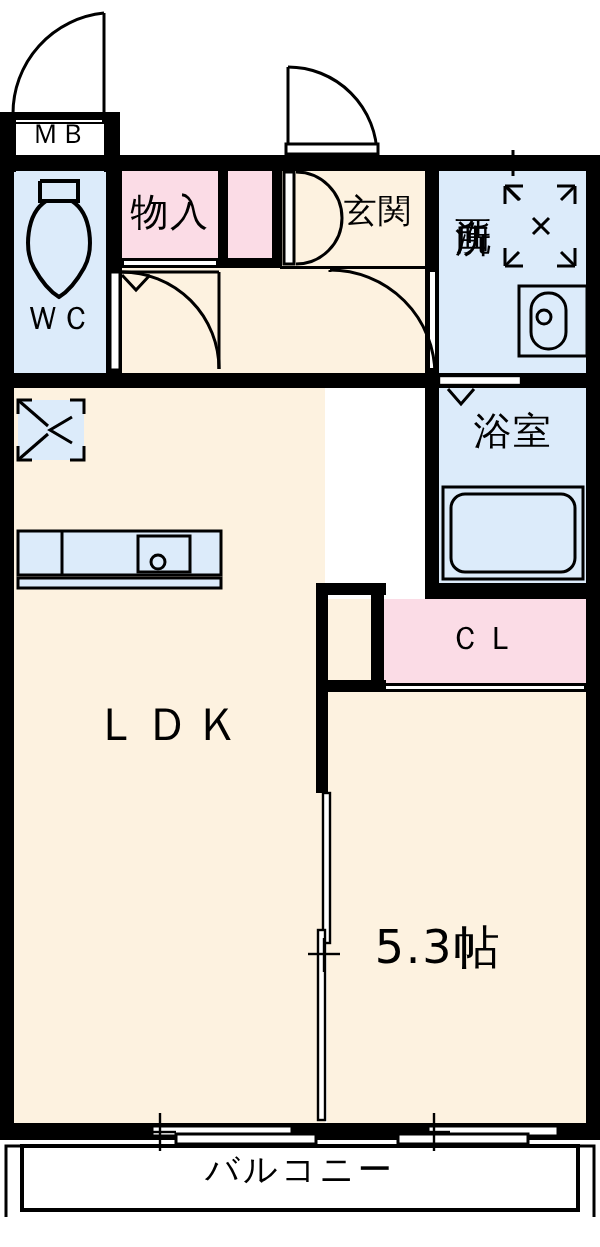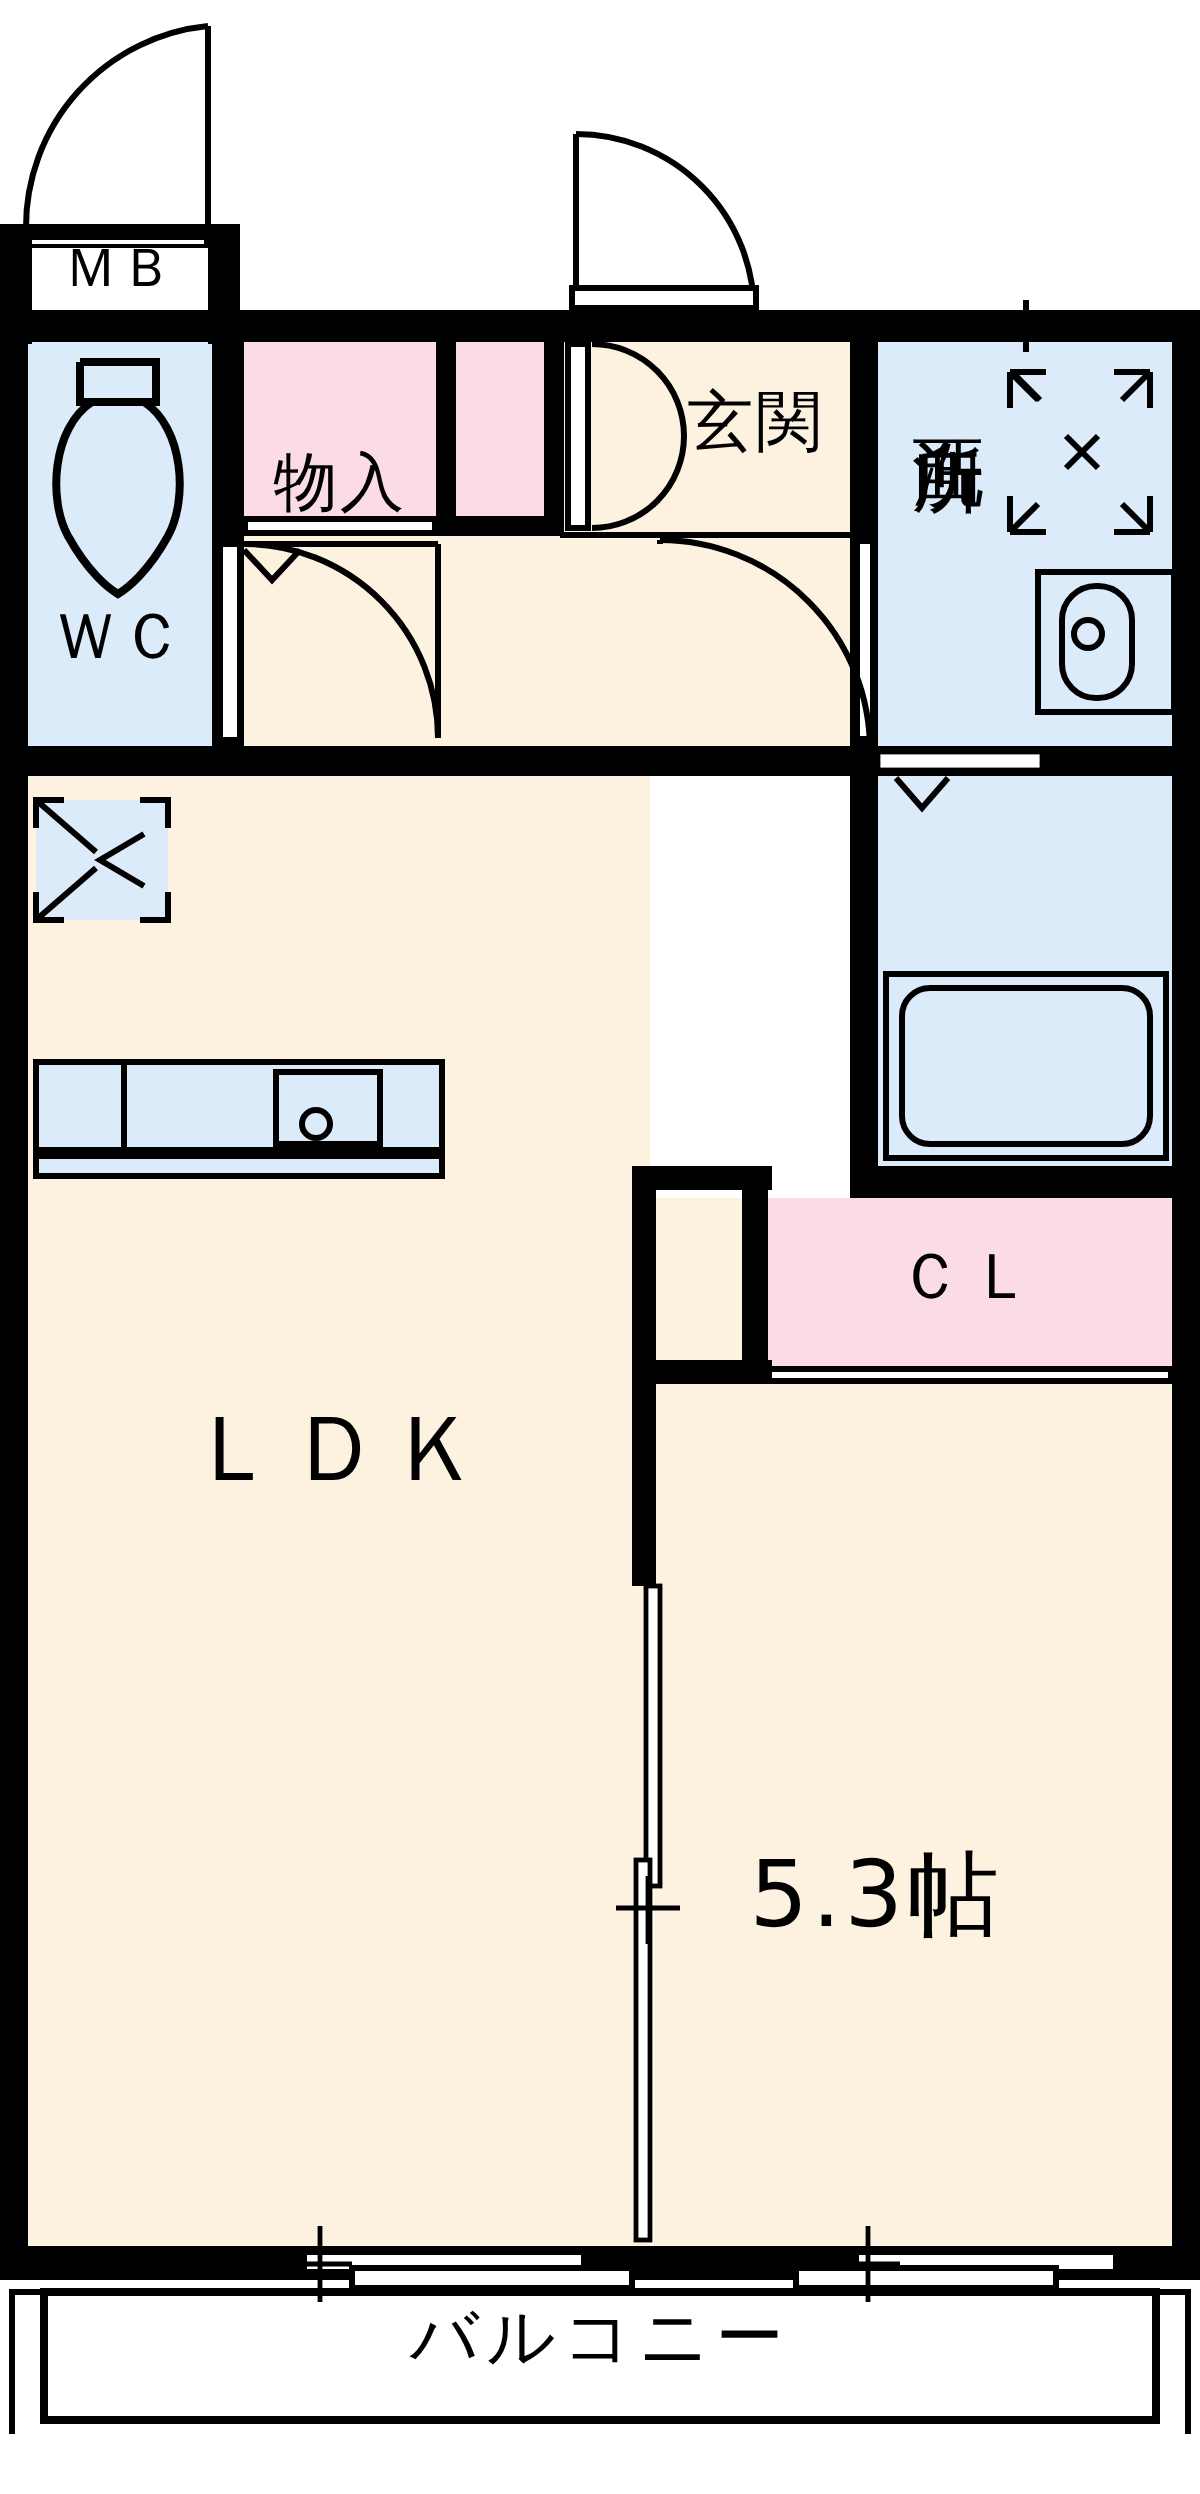--- a/index.html
+++ b/index.html
@@ -238,26 +238,27 @@
       <rect x="22" y="1146" width="556" height="64" fill="none" stroke="#000" stroke-width="4"></rect>
       <rect x="6" y="1146" width="588" height="82" fill="none" stroke="#000" stroke-width="3"></rect>
     </g>
 
   </svg>
 
   <div class="lbl lbl-latin" style="left:16px;top:120px;width:88px;font-size:27px;">ＭＢ</div>
 
   <div class="lbl lbl-latin" style="left:14px;top:302px;width:92px;font-size:32px;">ＷＣ</div>
 
-  <div class="lbl lbl-jp" style="left:122px;top:193px;width:96px;font-size:32px;margin-top:32px;">物入</div>
+  <div class="lbl lbl-jp" style="left:122px;top:193px;width:96px;font-size:38px;">物入</div>
 
   <div class="lbl lbl-jp" style="left:330px;top:194px;width:96px;font-size:33px;">玄関</div>
 
   <div class="lbl lbl-jp vert" style="left:455px;top:190px;font-size:36px;">洗面所</div>
 
+  <div class="lbl lbl-jp" style="left:443px;top:412px;width:140px;font-size:38px;">浴室</div>
 
   <div class="lbl lbl-latin" style="left:384px;top:622px;width:202px;font-size:32px;letter-spacing:.12em;">ＣＬ</div>
 
   <div class="lbl lbl-latin" style="left:40px;top:700px;width:260px;font-size:46px;letter-spacing:.10em;">ＬＤＫ</div>
 
   <div class="lbl lbl-jp" style="left:320px;top:923px;width:236px;font-size:46px;">5.3帖</div>
 
   <div class="lbl lbl-jp" style="left:22px;top:1152px;width:556px;font-size:34px;letter-spacing:.10em;">バルコニー</div>
 
 </div>

